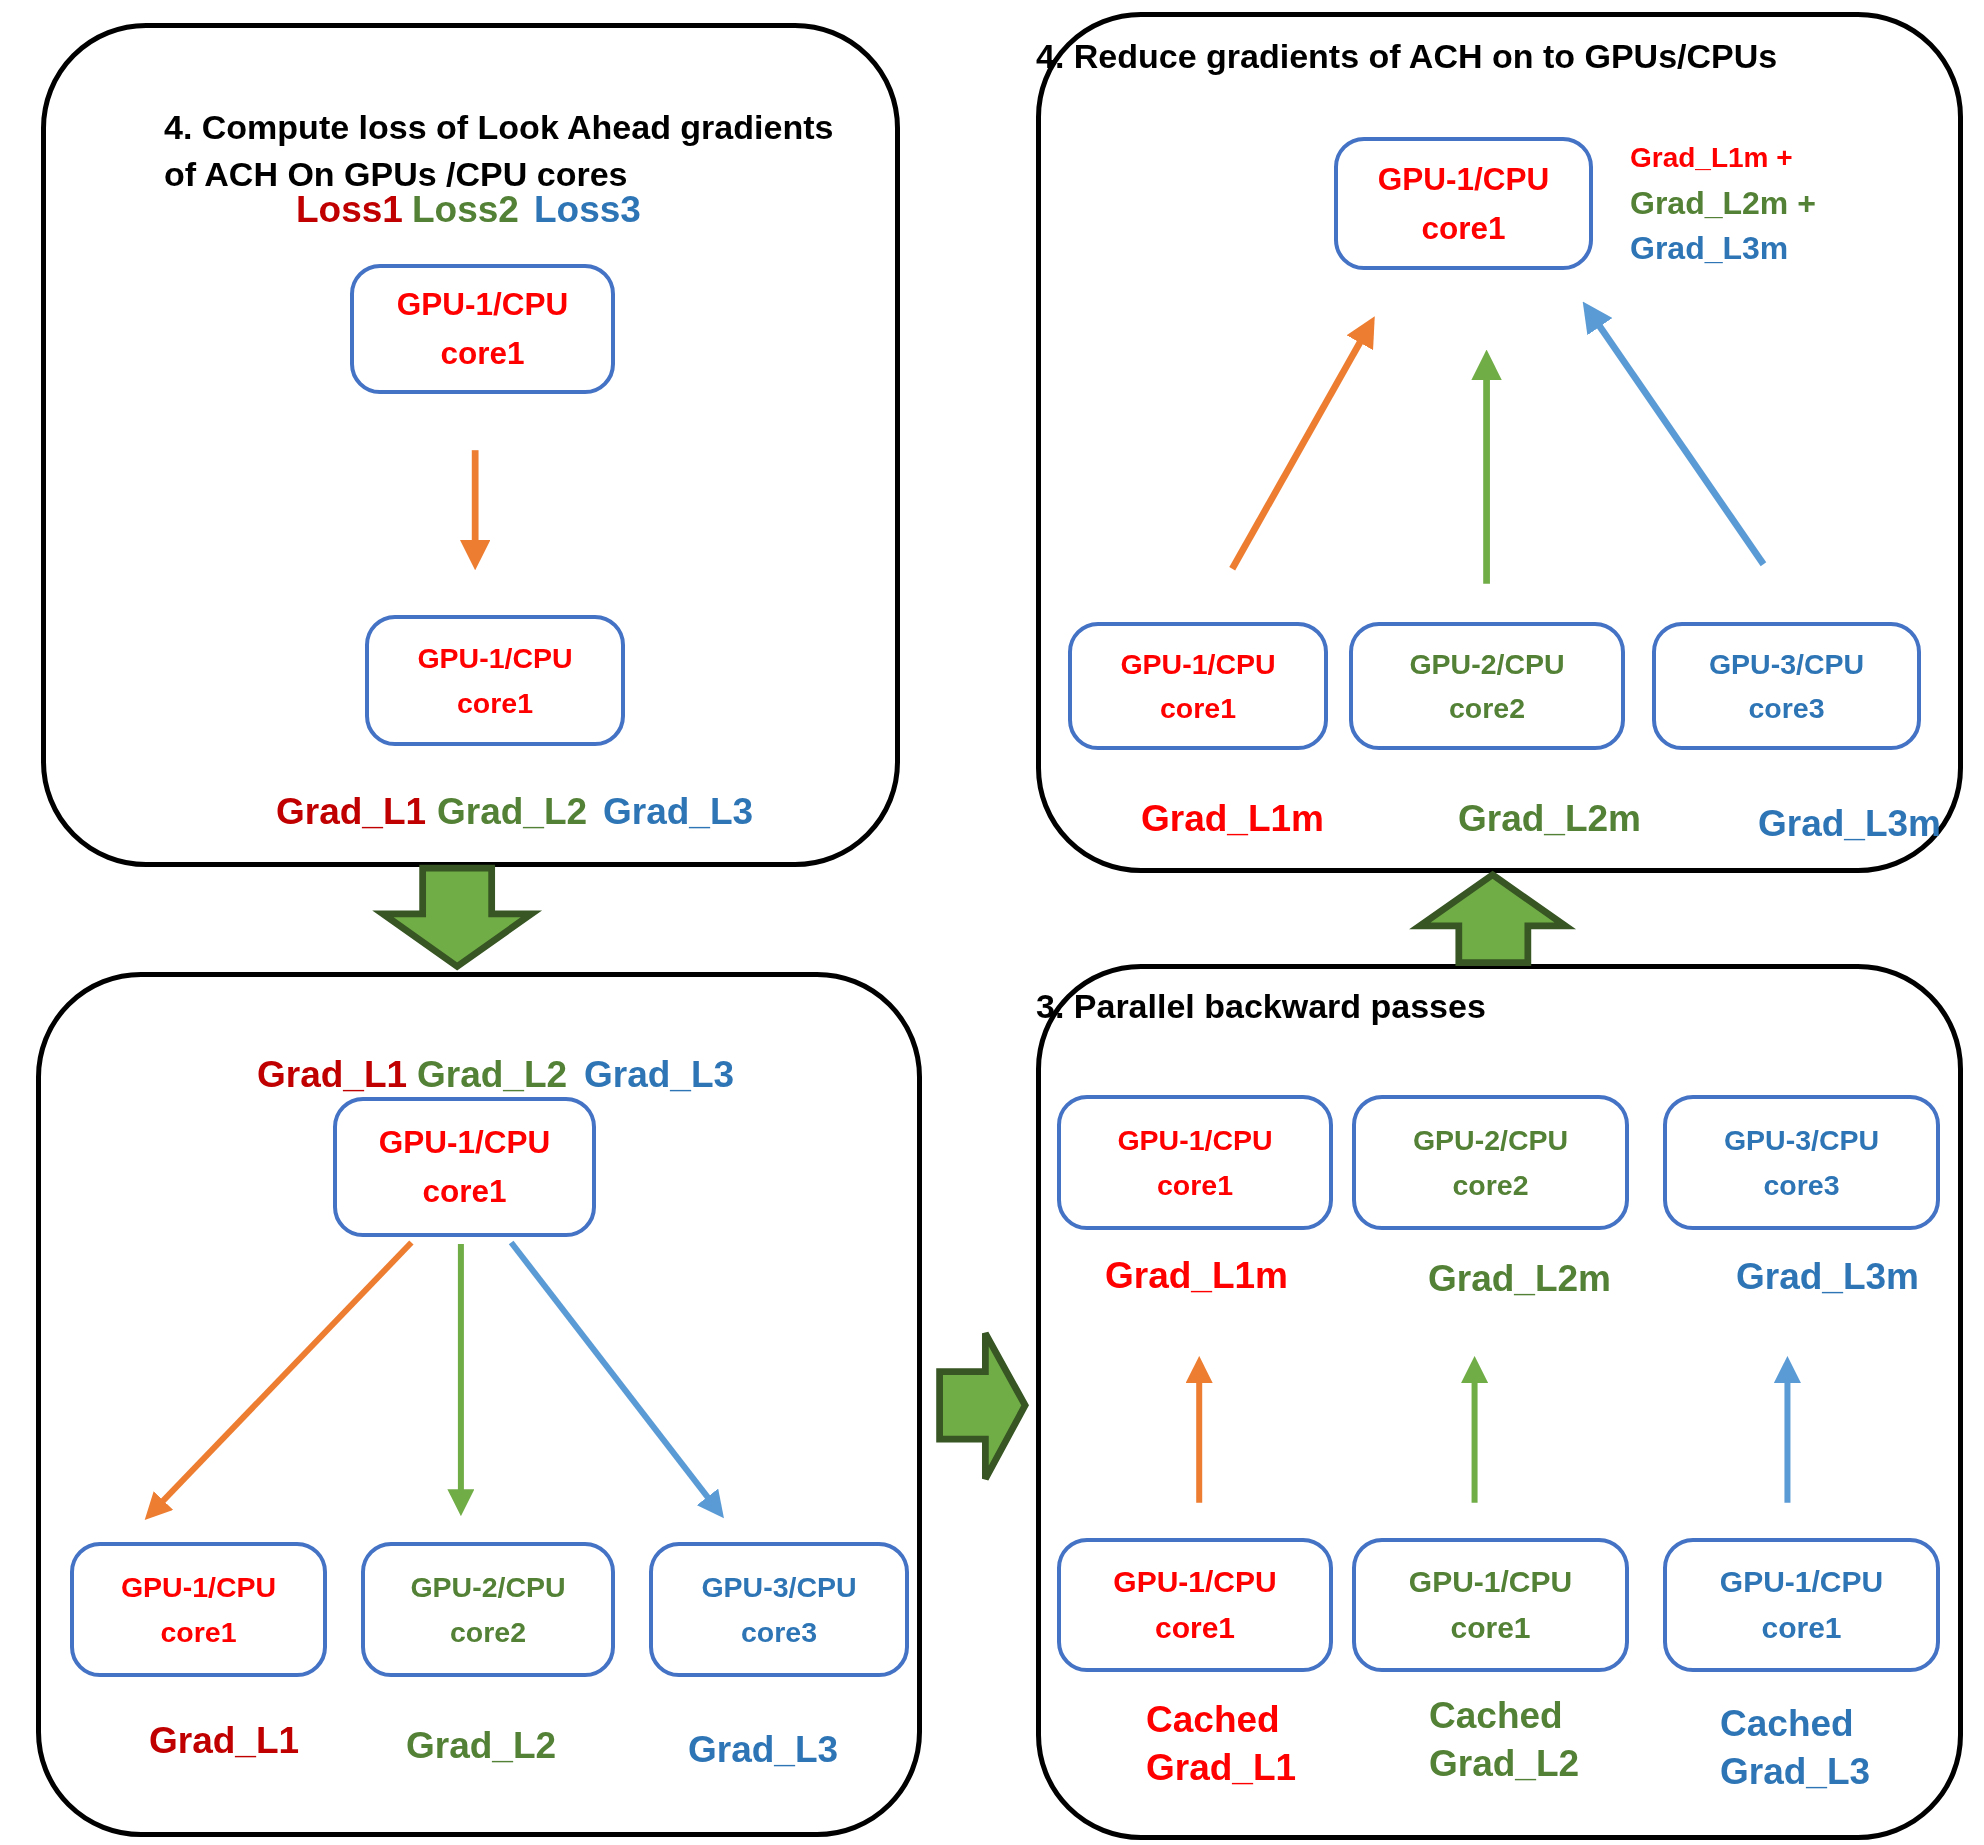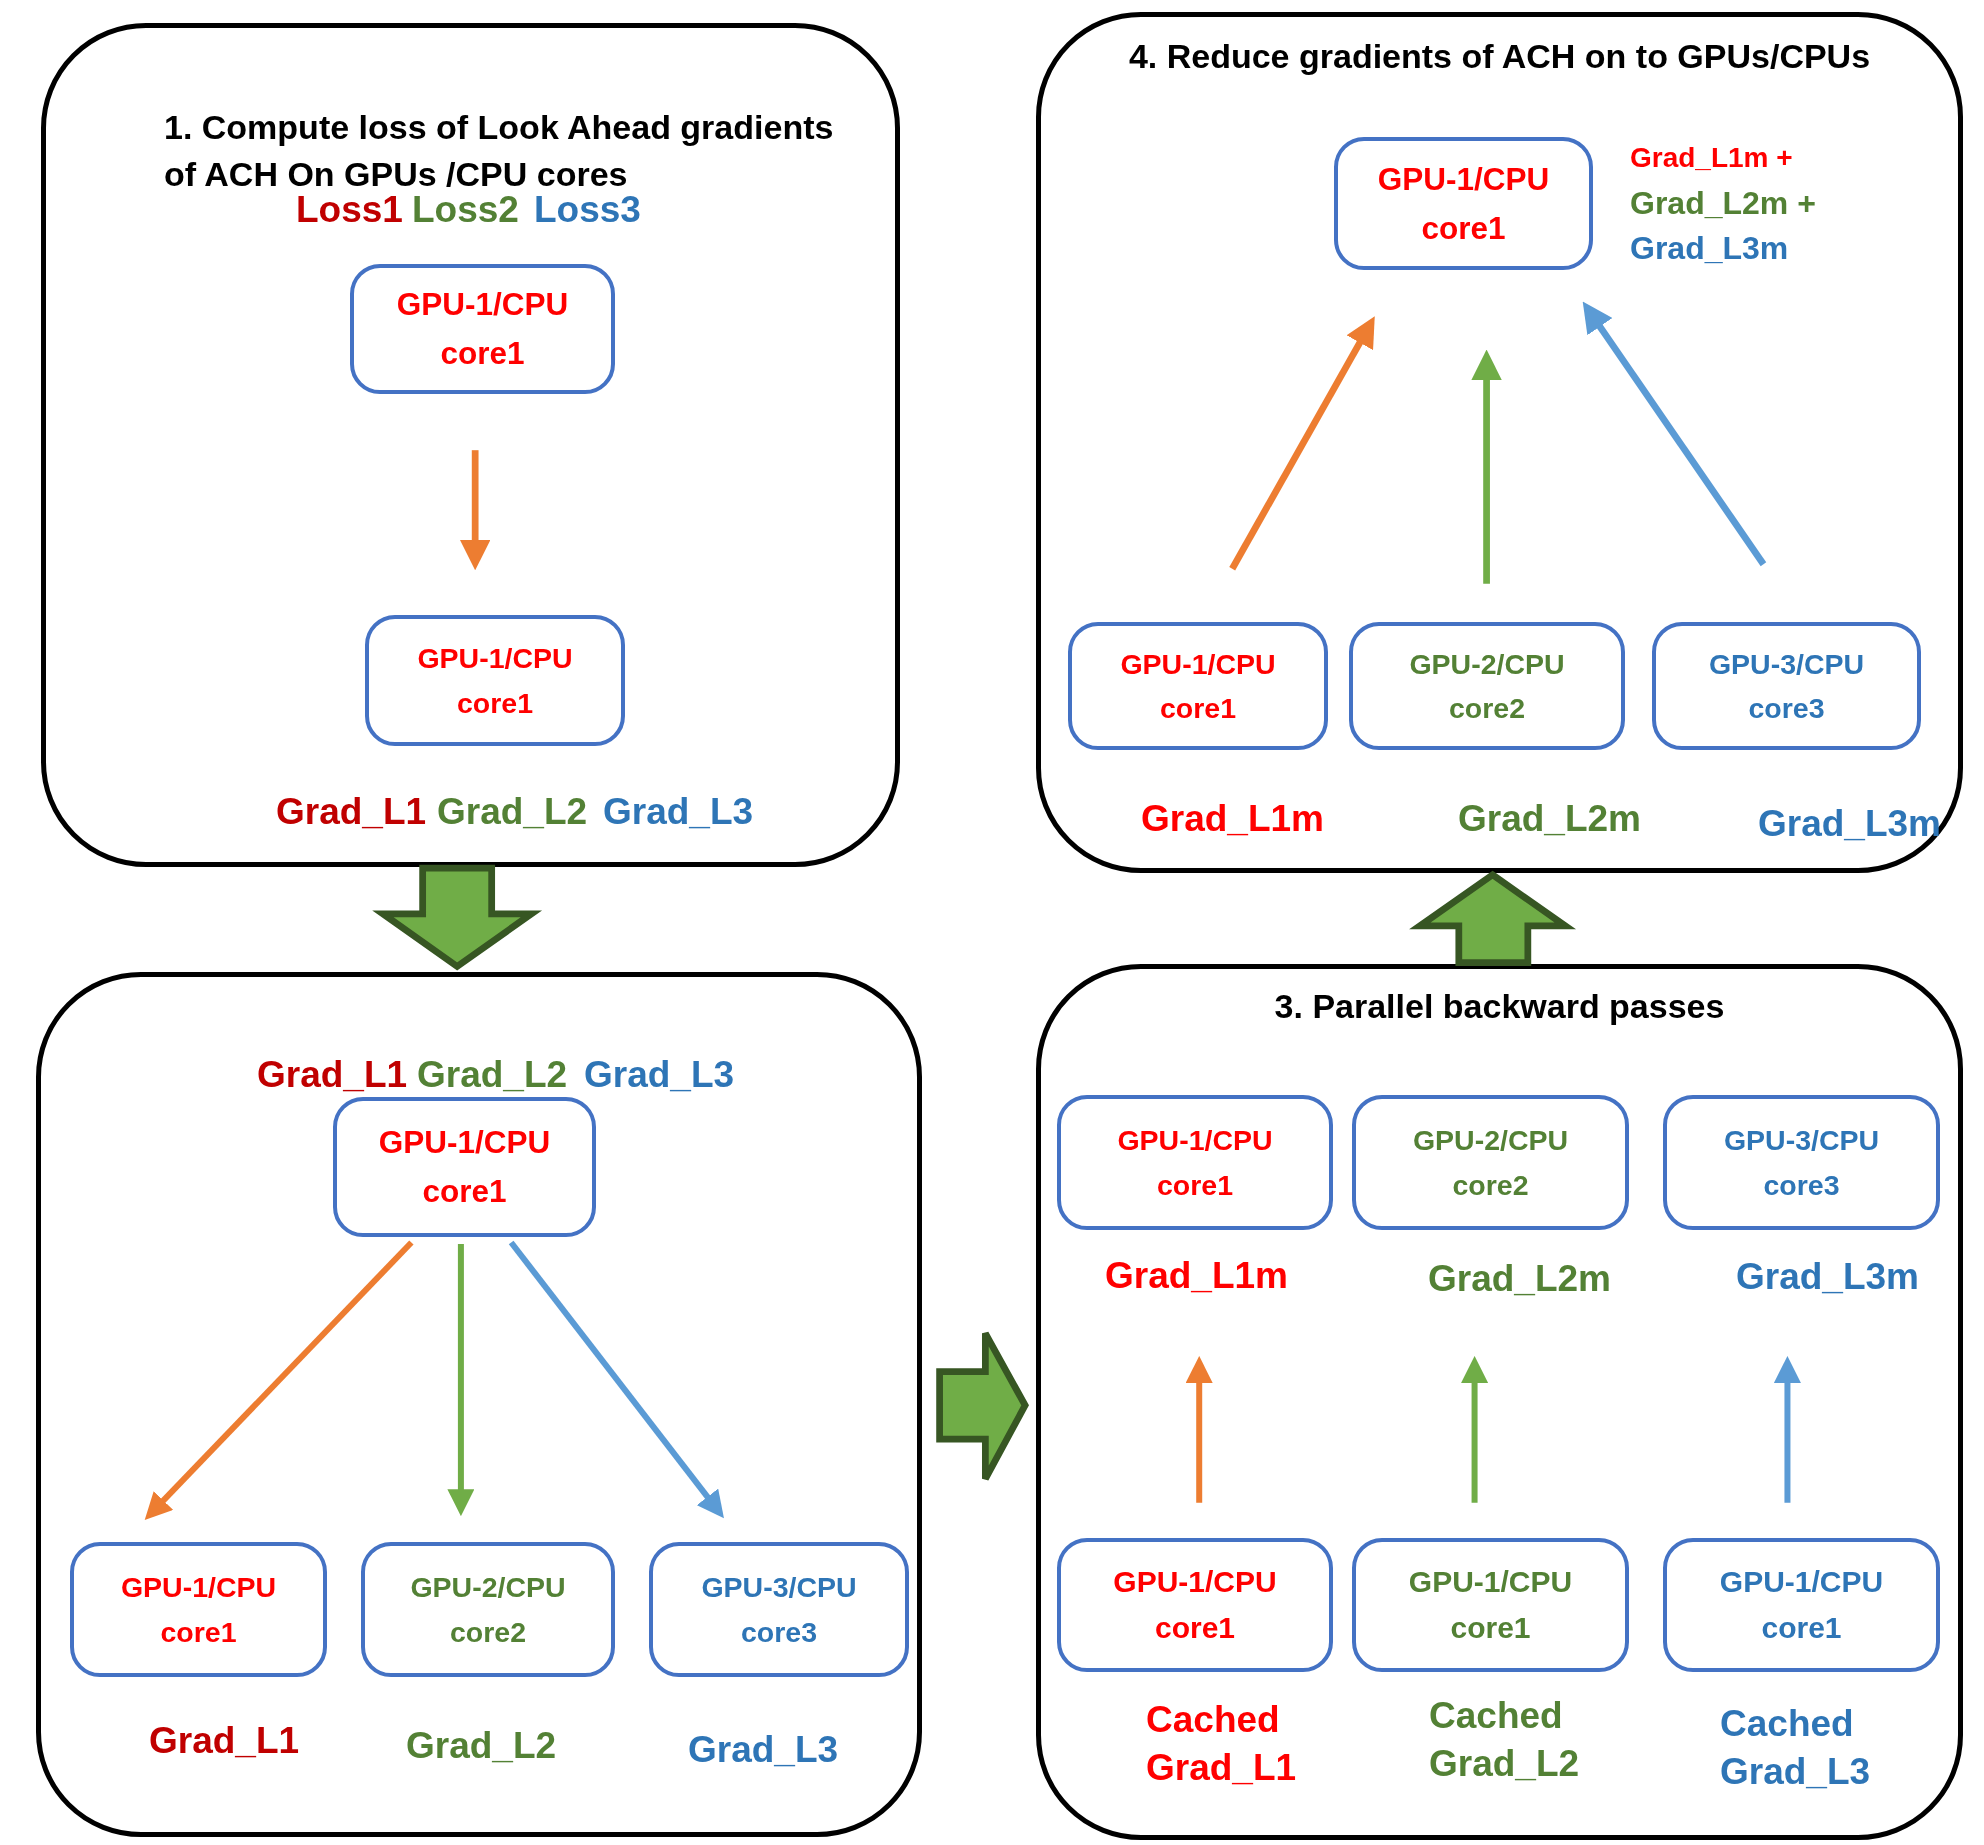--- a/index.html
+++ b/index.html
@@ -5,21 +5,21 @@
   html,body{margin:0;padding:0;background:#ffffff;}
   .canvas{
     position:relative;width:1985px;height:1845px;background:#ffffff;
     font-family:"Liberation Sans",sans-serif;font-weight:bold;overflow:hidden;
   }
   .panel{
     position:absolute;border:5.3px solid var(--panel-border);border-radius:105px;
     background:#ffffff;box-sizing:border-box;
   }
   .ptitle{position:absolute;color:#000;font-size:34px;white-space:pre-line;line-height:47px;}
-  .ptitle.centered{text-align:center;}
+  .ptitle.centered{text-align:left;}
   .box{
     position:absolute;border:4.5px solid var(--box-border);border-radius:30px;
     box-sizing:border-box;display:flex;align-items:center;justify-content:center;
     text-align:center;white-space:pre-line;line-height:1.55;background:#fff;
   }
   .lbl{position:absolute;font-size:37px;white-space:pre-line;line-height:48px;}
   .c-red{color:var(--red-bright);}
   .c-reddark{color:var(--red-dark);}
   .c-green{color:var(--green-text);}
   .c-blue{color:var(--blue-text);}
@@ -35,21 +35,21 @@
   .mG{fill:var(--green-arrow);}
   .mB{fill:var(--blue-arrow);}
   .block{fill:var(--block-arrow-fill);stroke:var(--block-arrow-border);stroke-width:9;stroke-linejoin:miter;}
 </style>
 </head>
 <body>
 
 <div class="canvas">
 
   <div class="panel" style="left:41px;top:22.5px;width:859px;height:844px;"></div>
-  <div class="ptitle" style="left:164px;top:104px;width:735px;">1. Compute loss of Look Ahead gradients
+  <div class="ptitle" style="left:164px;top:104px;width:735px;">4. Compute loss of Look Ahead gradients
 of  ACH  On GPUs /CPU cores</div>
   <span class="lbl c-reddark" style="left:296px;top:186px;">Loss1</span>
   <span class="lbl c-green" style="left:412px;top:186px;">Loss2</span>
   <span class="lbl c-blue" style="left:534px;top:186px;">Loss3</span>
   <div class="box c-red f42" style="left:350px;top:264px;width:265px;height:130px;">GPU-1/CPU
 core1</div>
   <div class="box c-red f38" style="left:365px;top:615px;width:260px;height:131px;">GPU-1/CPU
 core1</div>
   <span class="lbl c-reddark" style="left:276px;top:788px;">Grad_L1</span>
   <span class="lbl c-green" style="left:437px;top:788px;">Grad_L2</span>

